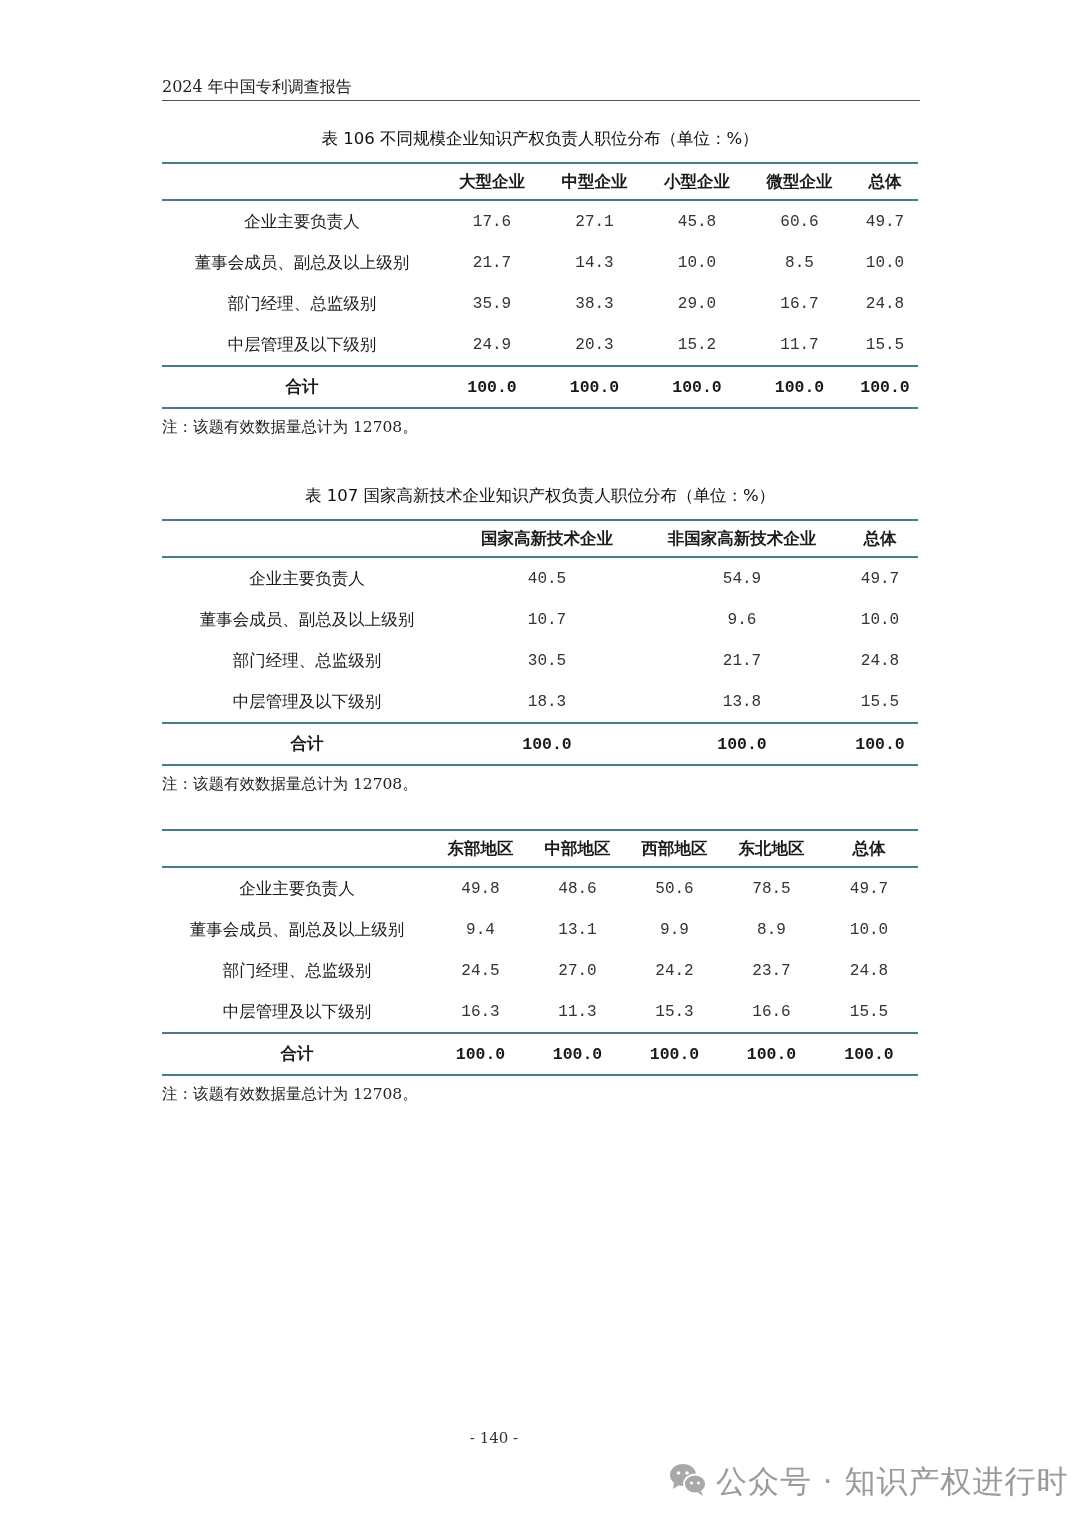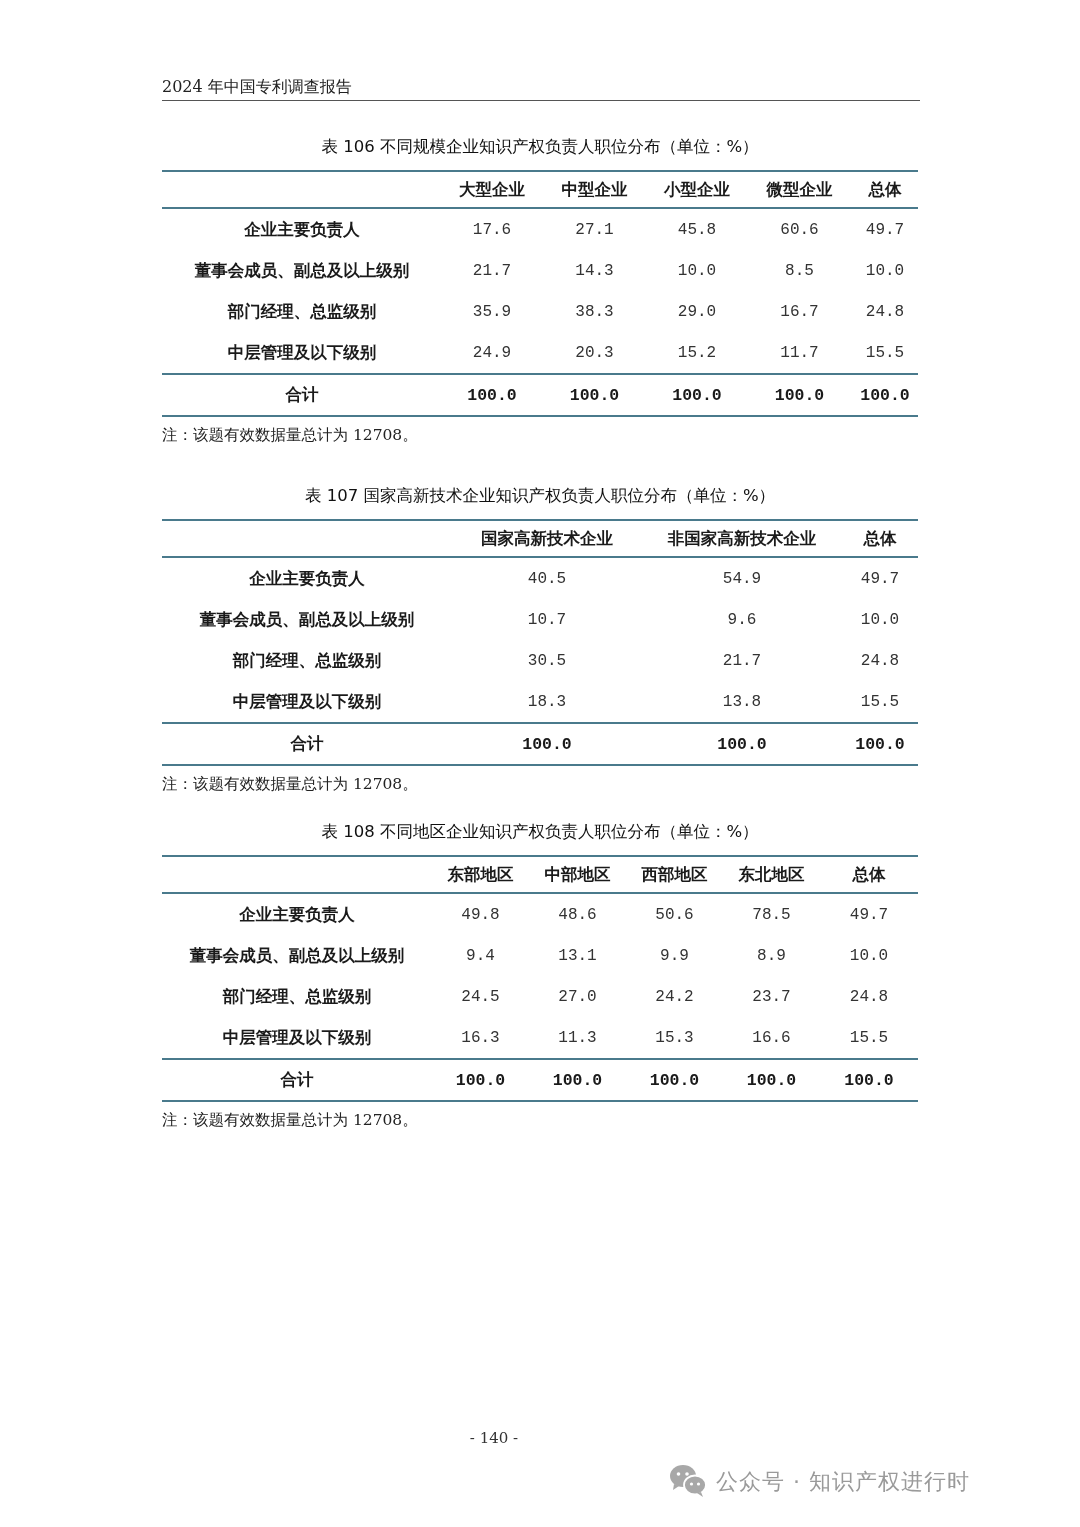--- a/index.html
+++ b/index.html
@@ -16,49 +16,49 @@
     text-align: center; font-family: "DejaVu Sans", "Liberation Sans", sans-serif;
     font-size: 16.5px; height: 26px; line-height: 26px; color: #111;
   }
   table { width: 756px; border-collapse: collapse; table-layout: fixed; margin-top: 10px; }
   th, td { height: 41px; padding: 0; text-align: center; font-size: 16px; }
   thead tr th {
     font-family: "DejaVu Sans", "Liberation Sans", sans-serif; font-weight: bold; font-size: 16.5px;
     border-top: 2.5px solid #4a7a8c; border-bottom: 2.5px solid #4a7a8c; height: 35px; margin-left: 20px;
   }
   tbody td.rowlabel {
-    font-family: "DejaVu Sans", "Liberation Sans", sans-serif; font-weight: bold; font-size: 16.5px;
+    font-family: "DejaVu Sans", "Liberation Sans", sans-serif; font-weight: normal; font-size: 16.5px;
   }
   tbody td.num { font-family: "Liberation Mono", "DejaVu Sans Mono", monospace; color: #333; font-size: 16px; }
   tfoot td {
     border-top: 2.5px solid #4a7a8c; border-bottom: 2.5px solid #4a7a8c; height: 40px;
     font-weight: bold;
   }
   tfoot td.rowlabel { font-family: "DejaVu Sans", "Liberation Sans", sans-serif; font-size: 16.5px; }
   tfoot td.num { font-family: "Liberation Mono", "DejaVu Sans Mono", monospace; font-size: 16.5px; }
   .note { font-size: 15.5px; margin-top: 8px; color: #222; line-height: 20px; }
   .page-number {
     position: absolute; left: 0; width: 988px; top: 1429px; text-align: center;
     font-size: 15px; color: #333;
   }
   .watermark {
     position: absolute; left: 668px; top: 1462px; height: 40px; display: flex; align-items: center;
-    color: #9a9a9a; font-family: "DejaVu Sans", "Liberation Sans", sans-serif; font-size: 22px;
+    color: #9a9a9a; font-family: "DejaVu Sans", "Liberation Sans", sans-serif; font-size: 31px;
     letter-spacing: 1px;
   }
   .watermark svg { margin-right: 8px; }
 </style>
 </head>
 <body>
 
 <div class="running-header">
   <span>2024 年中国专利调查报告</span>
 </div>
 
-<div class="table-block" style="top:134px;">
+<div class="table-block" style="top:126px;">
   <div class="caption">表 106   不同规模企业知识产权负责人职位分布（单位：%）</div>
   <table>
     <colgroup>
       <col style="width:280px">
         <col style="width:100px">
         <col style="width:105px">
         <col style="width:100px">
         <col style="width:105px">
         <col style="width:66px">
     </colgroup>
@@ -169,21 +169,20 @@
         <td class="num">100.0</td>
         <td class="num">100.0</td>
         <td class="num">100.0</td>
       </tr>
     </tfoot>
   </table>
   <div class="note">注：该题有效数据量总计为 12708。</div>
 </div>
 
 <div class="table-block" style="top:819px;">
-  <div class="caption">表 108   不同地区企业知识产权负责人职位分布（单位：%）</div>
   <table>
     <colgroup>
       <col style="width:270px">
         <col style="width:97px">
         <col style="width:97px">
         <col style="width:97px">
         <col style="width:97px">
         <col style="width:98px">
     </colgroup>
     <thead>

